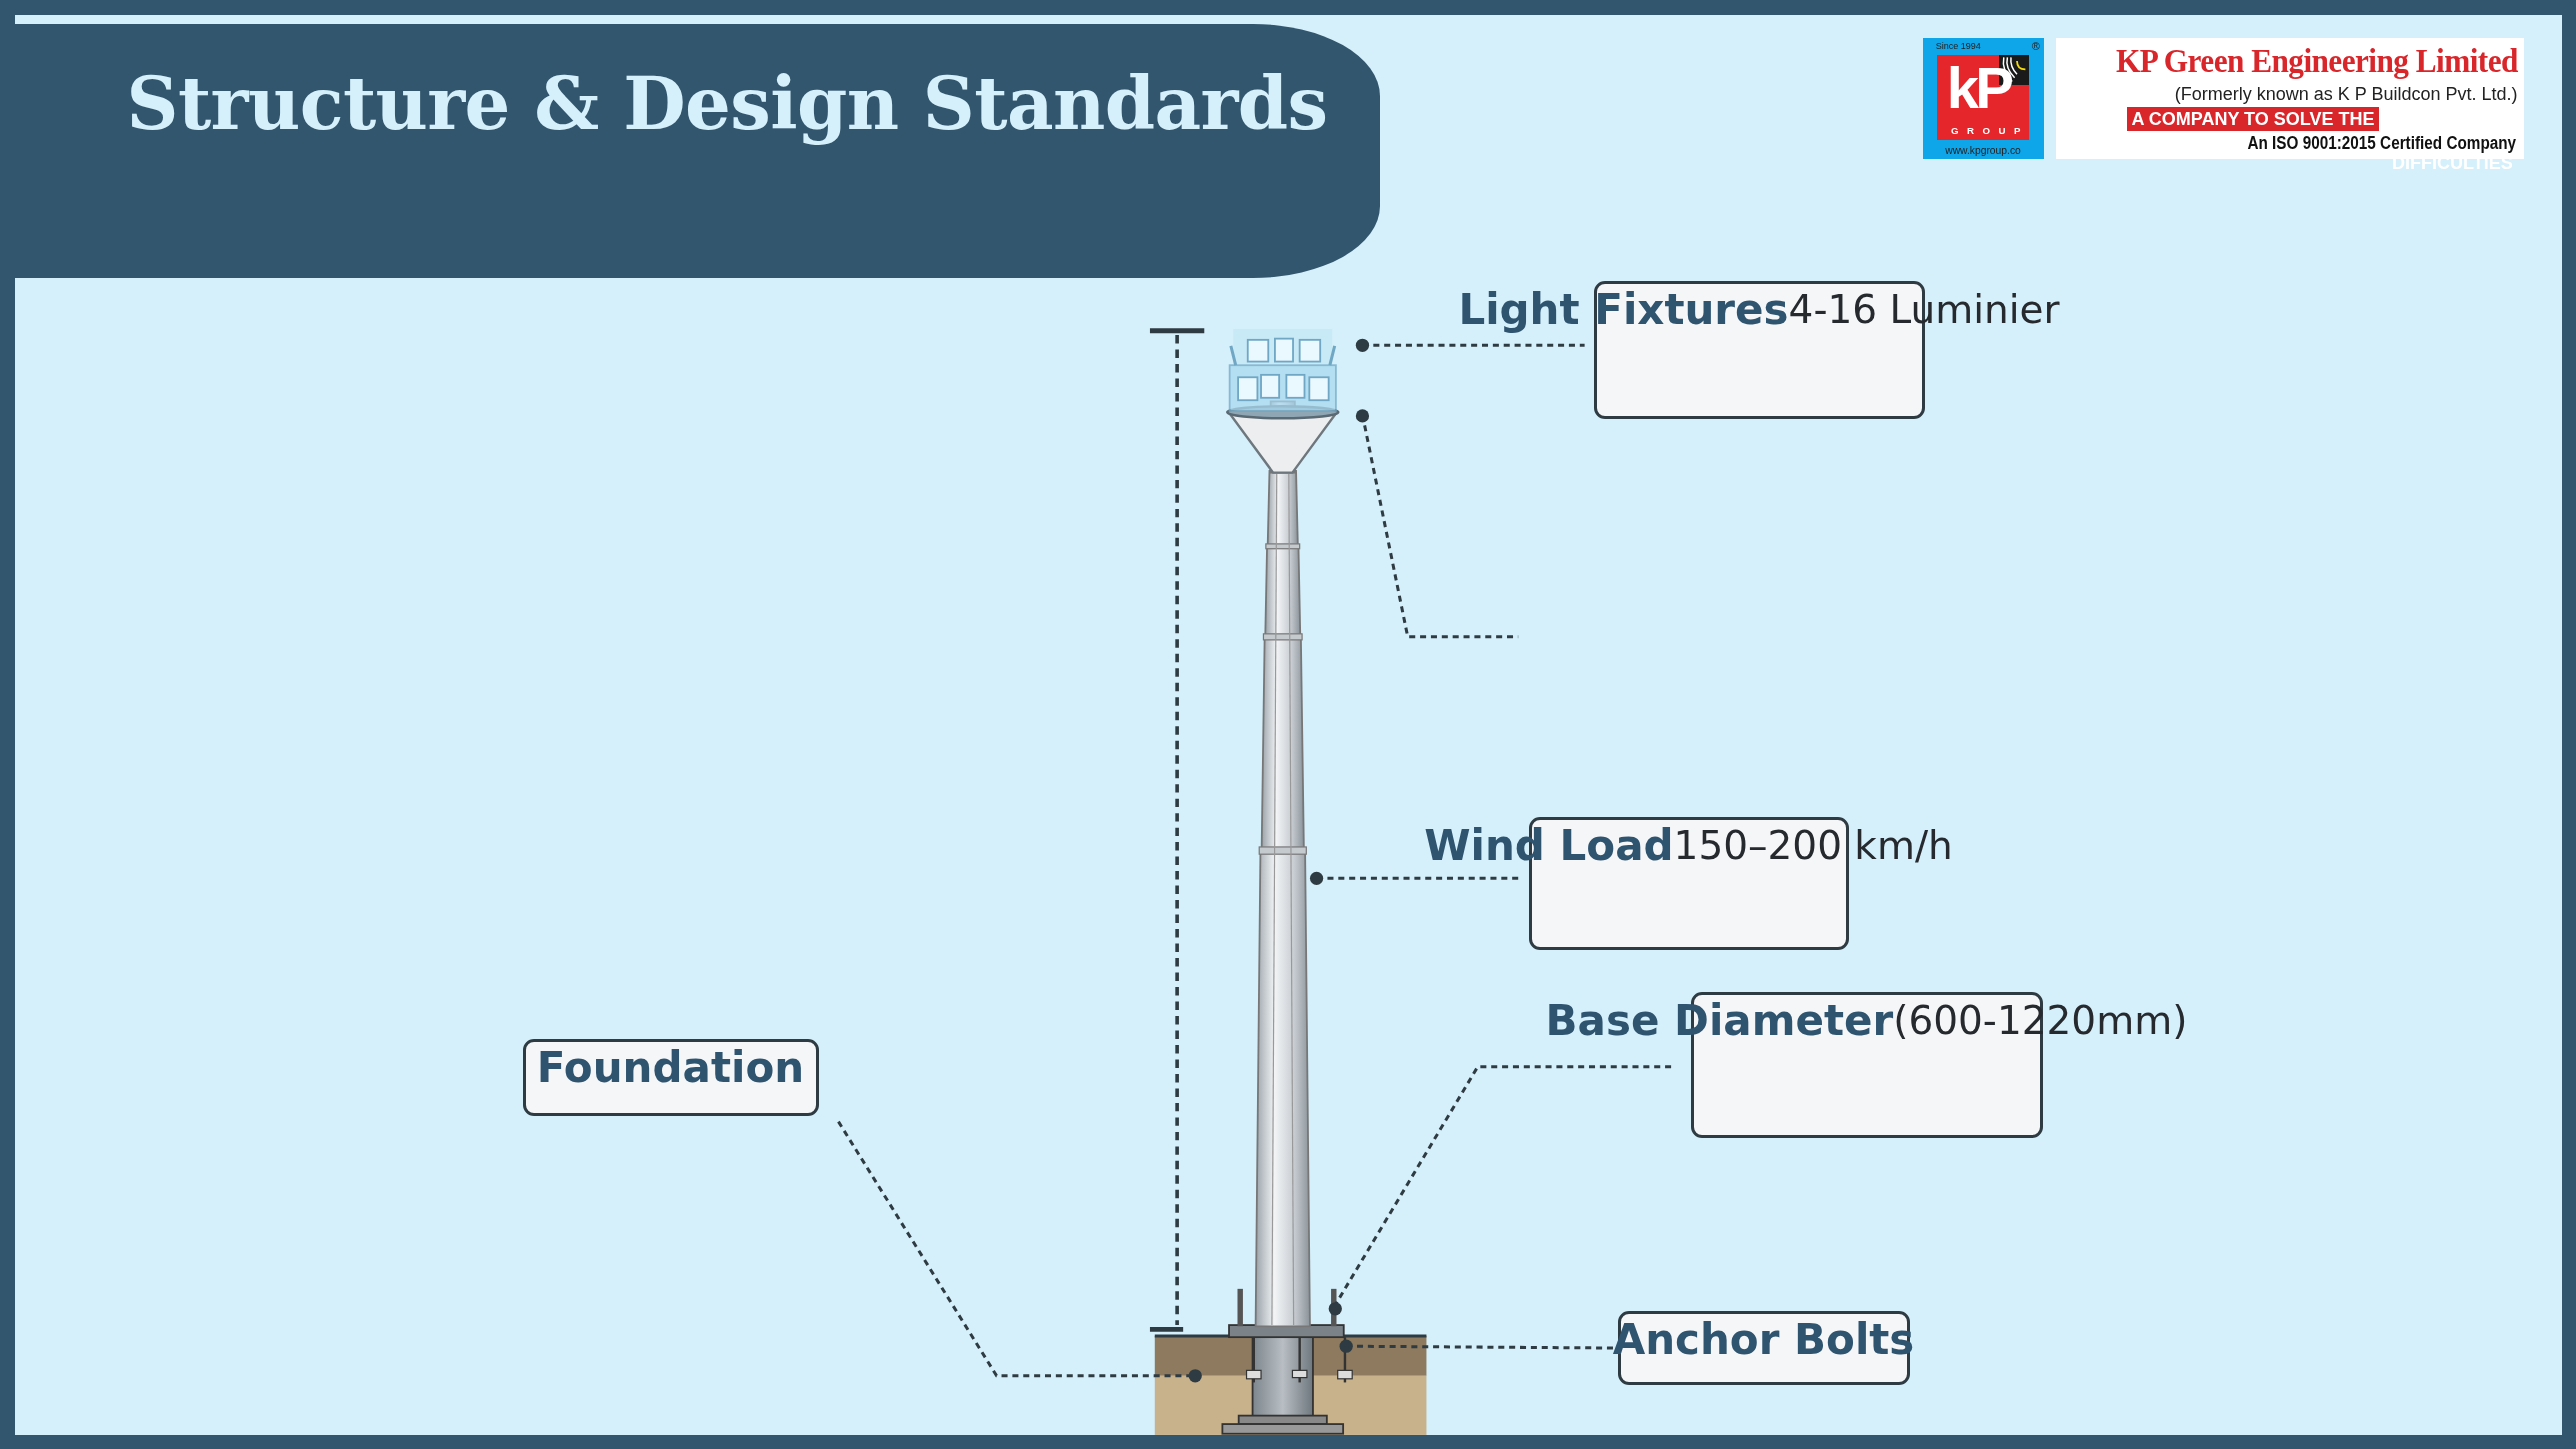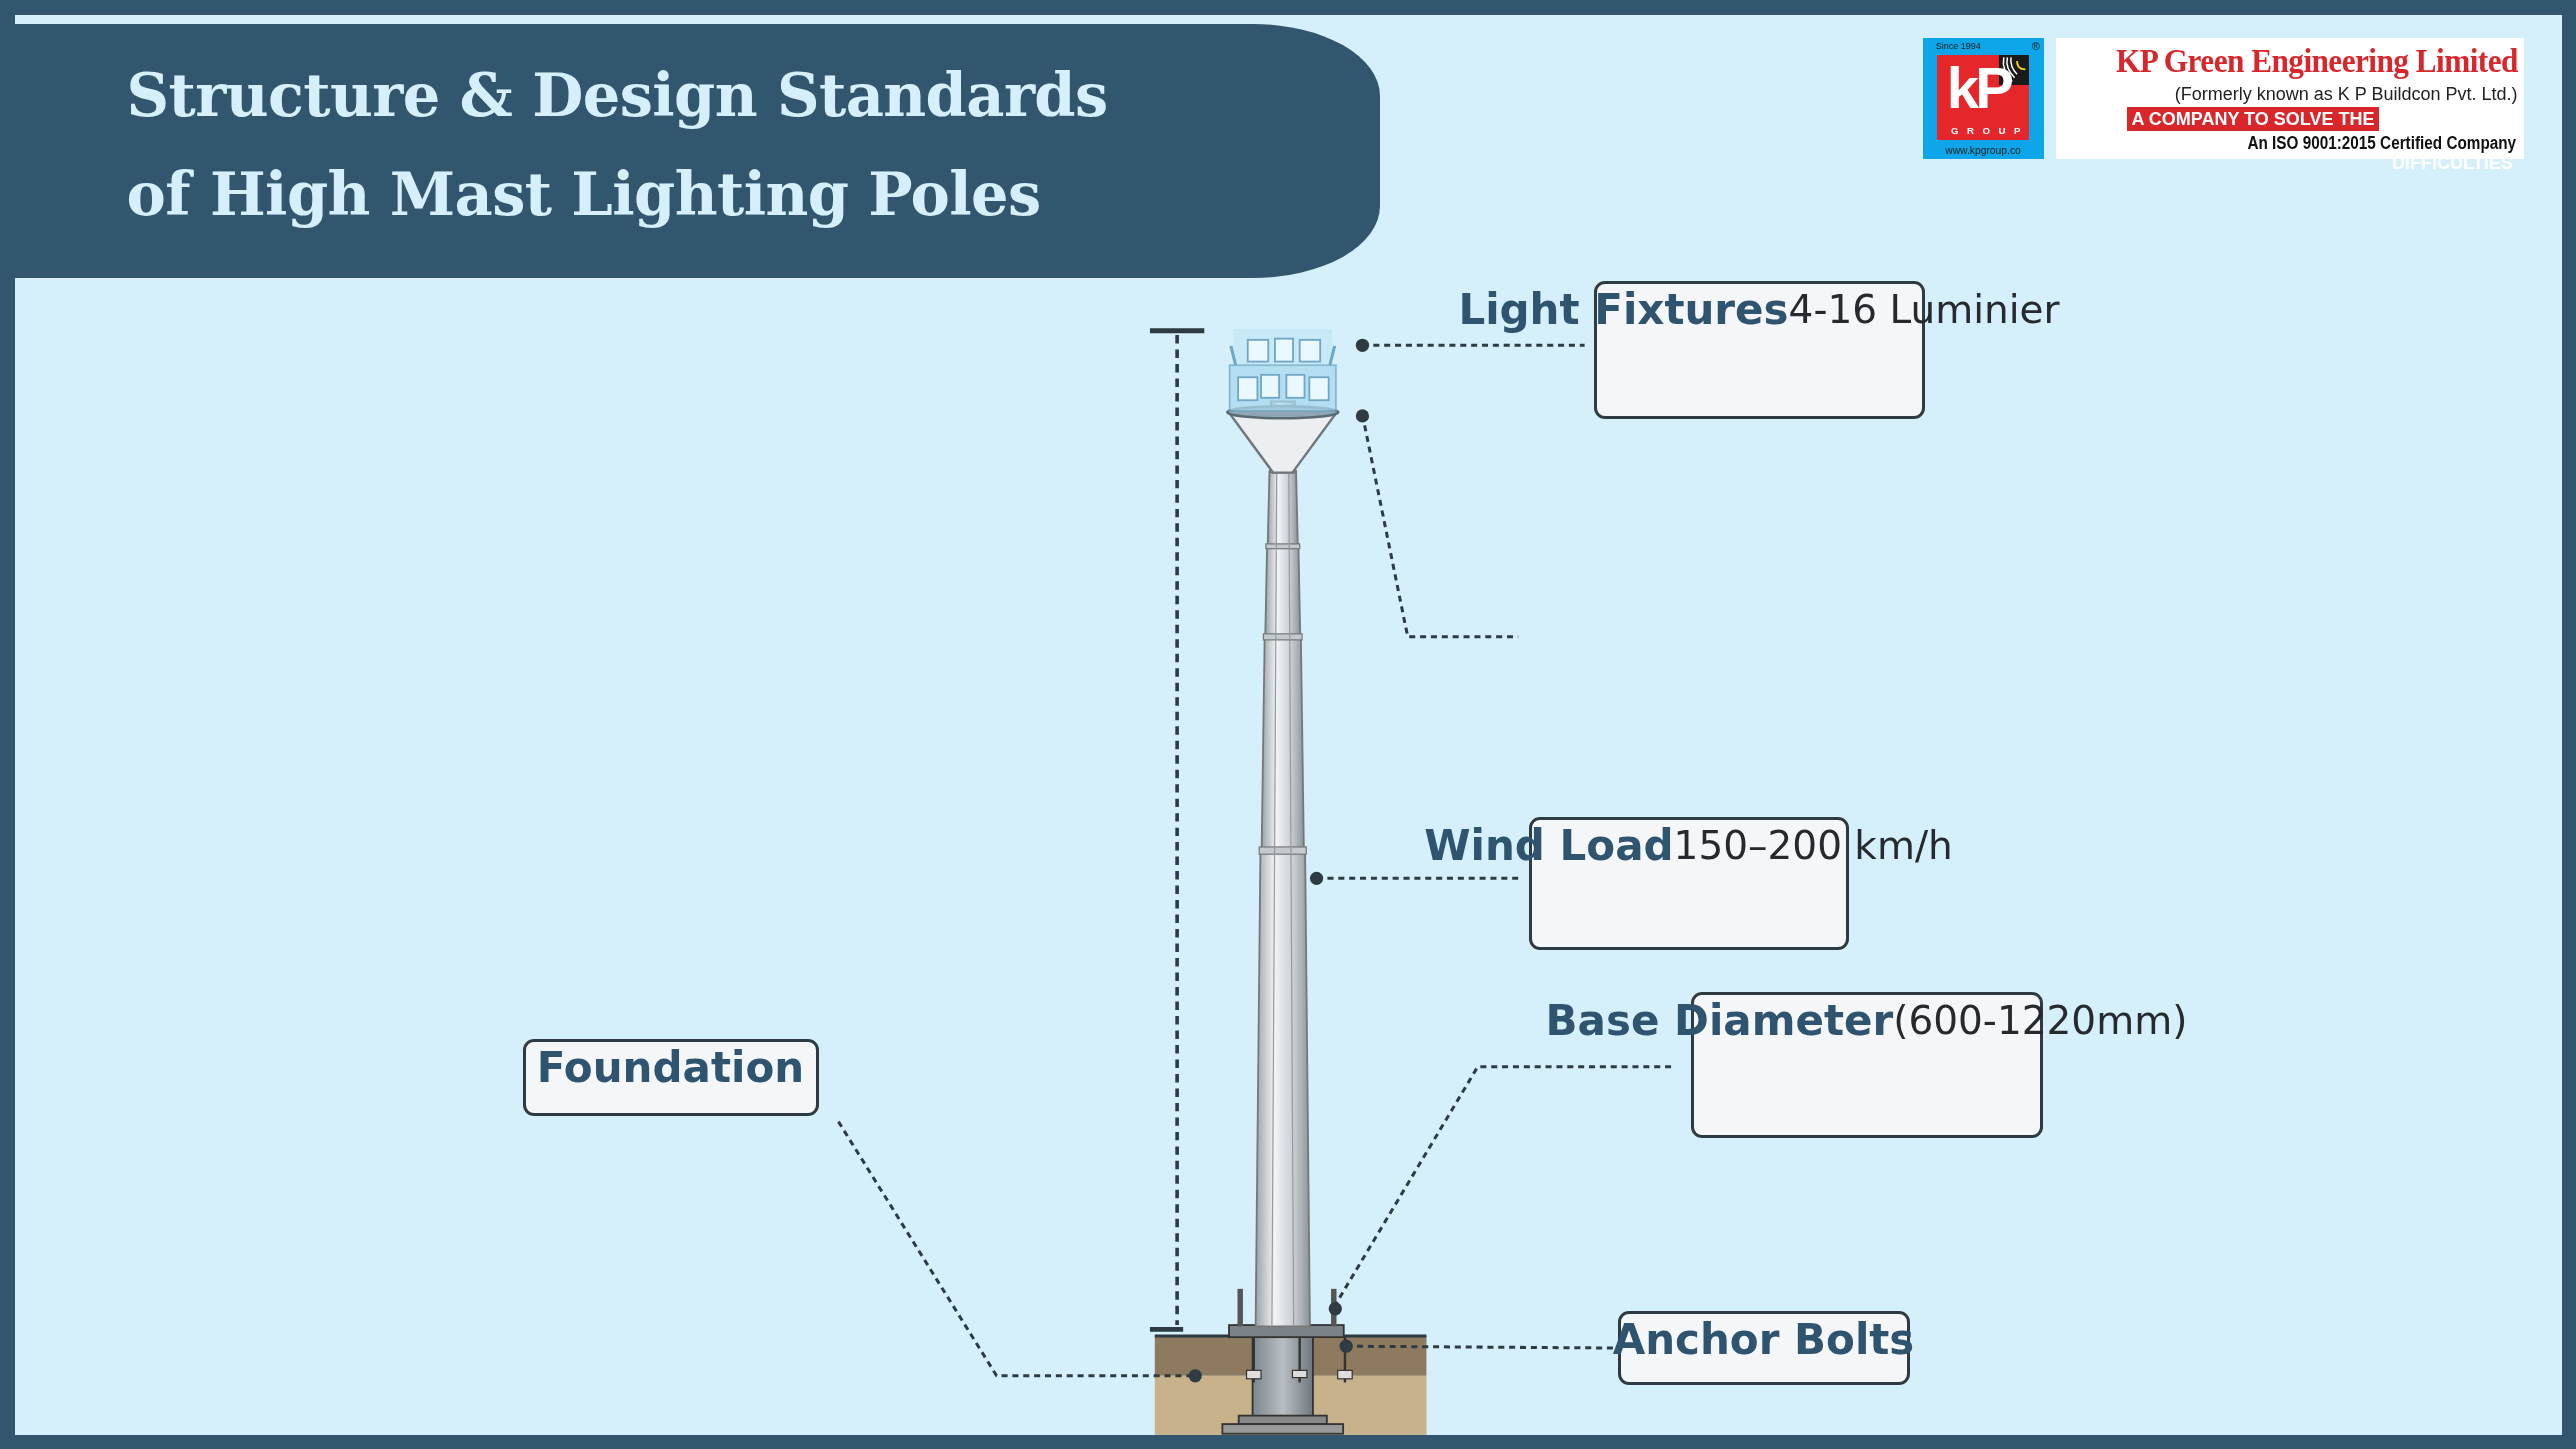--- a/index.html
+++ b/index.html
@@ -1,19 +1,19 @@
 <!DOCTYPE html>
 <html style="font-size:9.7px"><head>
 <meta charset="utf-8">
 <style>
   html, body { margin:0; padding:0; }
   body { width:2576px; height:1449px; position:relative; overflow:hidden; background:#32566E; font-family:"DejaVu Sans","Liberation Sans",sans-serif; }
   .canvas { position:absolute; left:14.5px; top:14.5px; width:2547px; height:1420px; background:#D5F0FB; overflow:hidden; }
   .title-pill { position:absolute; left:0; top:9.7px; width:1365px; height:254px; background:#32566E; border-radius:0 127px 127px 0 / 0 72px 72px 0; }
-  .title-line { position:absolute; left:112px; color:#D5F0FB; font-family:"DejaVu Serif","Liberation Serif",serif; font-weight:bold; font-size:59px; letter-spacing:-0.6px; white-space:nowrap; }
+  .title-line { position:absolute; left:112px; color:#D5F0FB; font-family:"DejaVu Serif","Liberation Serif",serif; font-weight:bold; font-size:72px; letter-spacing:-0.6px; white-space:nowrap; }
   .logo-box { position:absolute; left:1908px; top:23px; width:121px; height:121px; background:#0ea5e9; }
   .logo-since { position:absolute; left:13.3px; top:3.6px; font-family:"Liberation Sans",sans-serif; font-size:9px; color:#222; }
   .logo-reg { position:absolute; right:3.6px; top:2.4px; font-size:11px; color:#222; font-family:"Liberation Sans",sans-serif; }
   .logo-red { position:absolute; left:14.5px; top:17px; width:92px; height:85px; background:#E5262B; }
   .logo-black { position:absolute; right:0; top:0; width:30px; height:30px; background:#1a1a1a; }
   .logo-kp { position:absolute; left:9.7px; top:3.6px; color:#fff; font-family:"Liberation Sans",sans-serif; font-weight:bold; font-size:58px; line-height:60px; letter-spacing:-3.6px; }
   .logo-group { position:absolute; left:0; bottom:3.6px; width:100%; text-align:right; color:#fff; font-family:"Liberation Sans",sans-serif; font-weight:bold; font-size:9.7px; letter-spacing:8.5px; }
   .logo-url { position:absolute; left:0; bottom:2.4px; width:100%; text-align:center; font-family:"Liberation Sans",sans-serif; font-size:10.3px; color:#222; }
   .company-card { position:absolute; left:2041px; top:23px; width:468px; height:121px; background:#fff; }
   .company-name { position:absolute; right:6px; top:4.8px; font-family:"Liberation Serif",serif; font-weight:bold; color:#D8262B; font-size:34px; letter-spacing:-0.6px; white-space:nowrap; transform:scaleX(0.92); transform-origin:right top; }
@@ -27,21 +27,20 @@
   .callout .sub { color:#262A2E; font-size:39px; line-height:51px; white-space:nowrap; font-family:"DejaVu Sans","Liberation Sans",sans-serif; }
   svg.art { position:absolute; left:0; top:0; }
 </style>
 </head>
 <body>
 
 <div class="canvas">
 
   <div class="title-pill">
     <div class="title-line" style="top:37px;">Structure &amp; Design Standards</div>
-    <div class="title-line" style="top:136px;">of High Mast Lighting Poles</div>
   </div>
 
   <div class="logo-box">
     <span class="logo-since">Since 1994</span>
     <span class="logo-reg">®</span>
     <div class="logo-red">
       <div class="logo-black">
         <svg width="30" height="30" viewBox="0 0 50 50">
           <path d="M8 4 Q4 25 22 44" stroke="#fff" stroke-width="2.5" fill="none"></path>
           <path d="M14 4 Q10 22 26 38" stroke="#fff" stroke-width="2.5" fill="none"></path>

